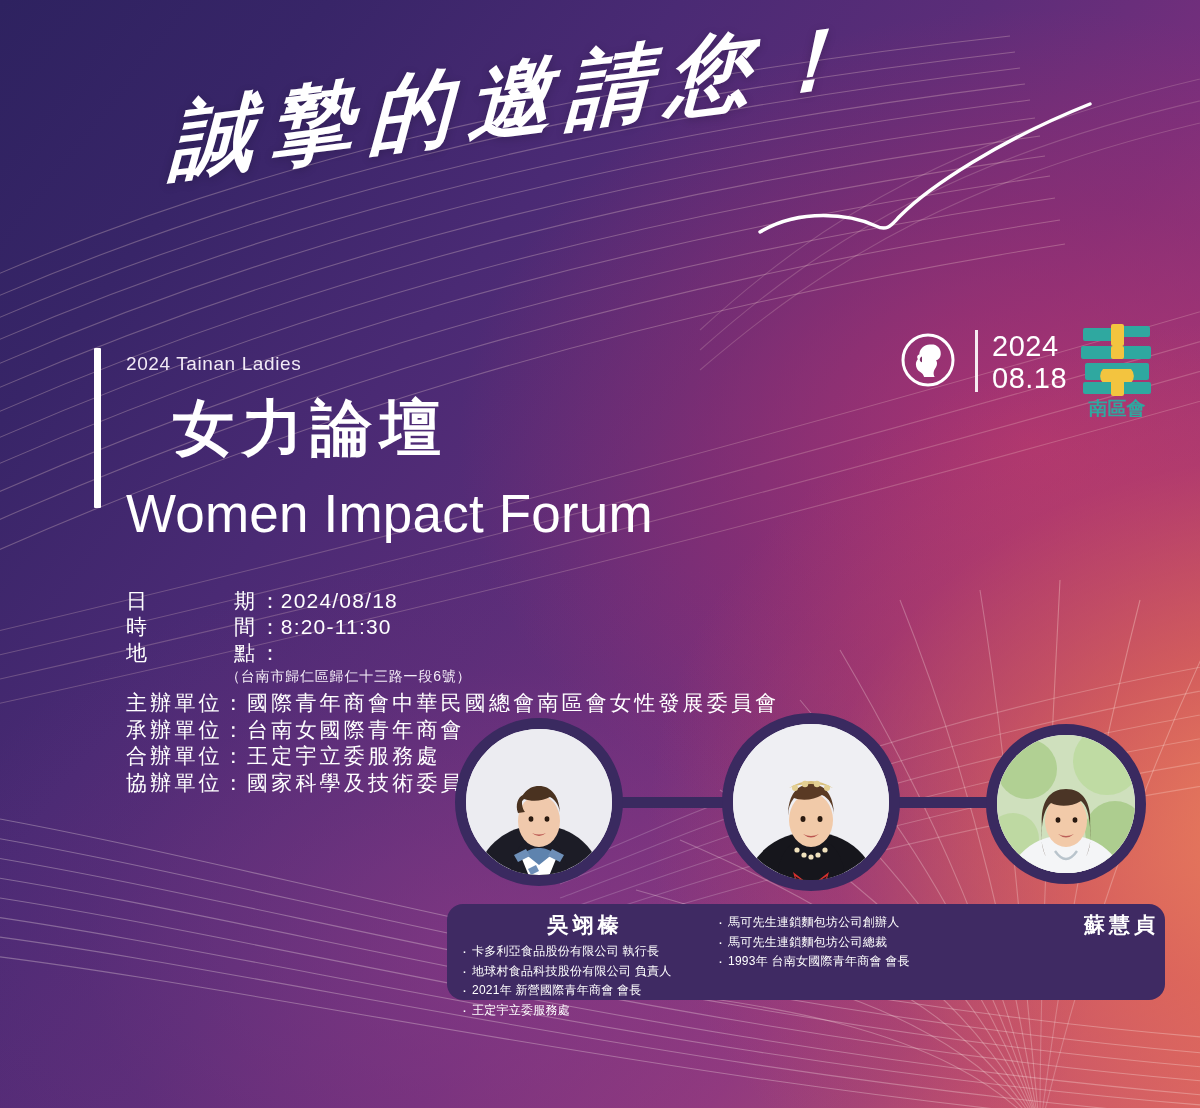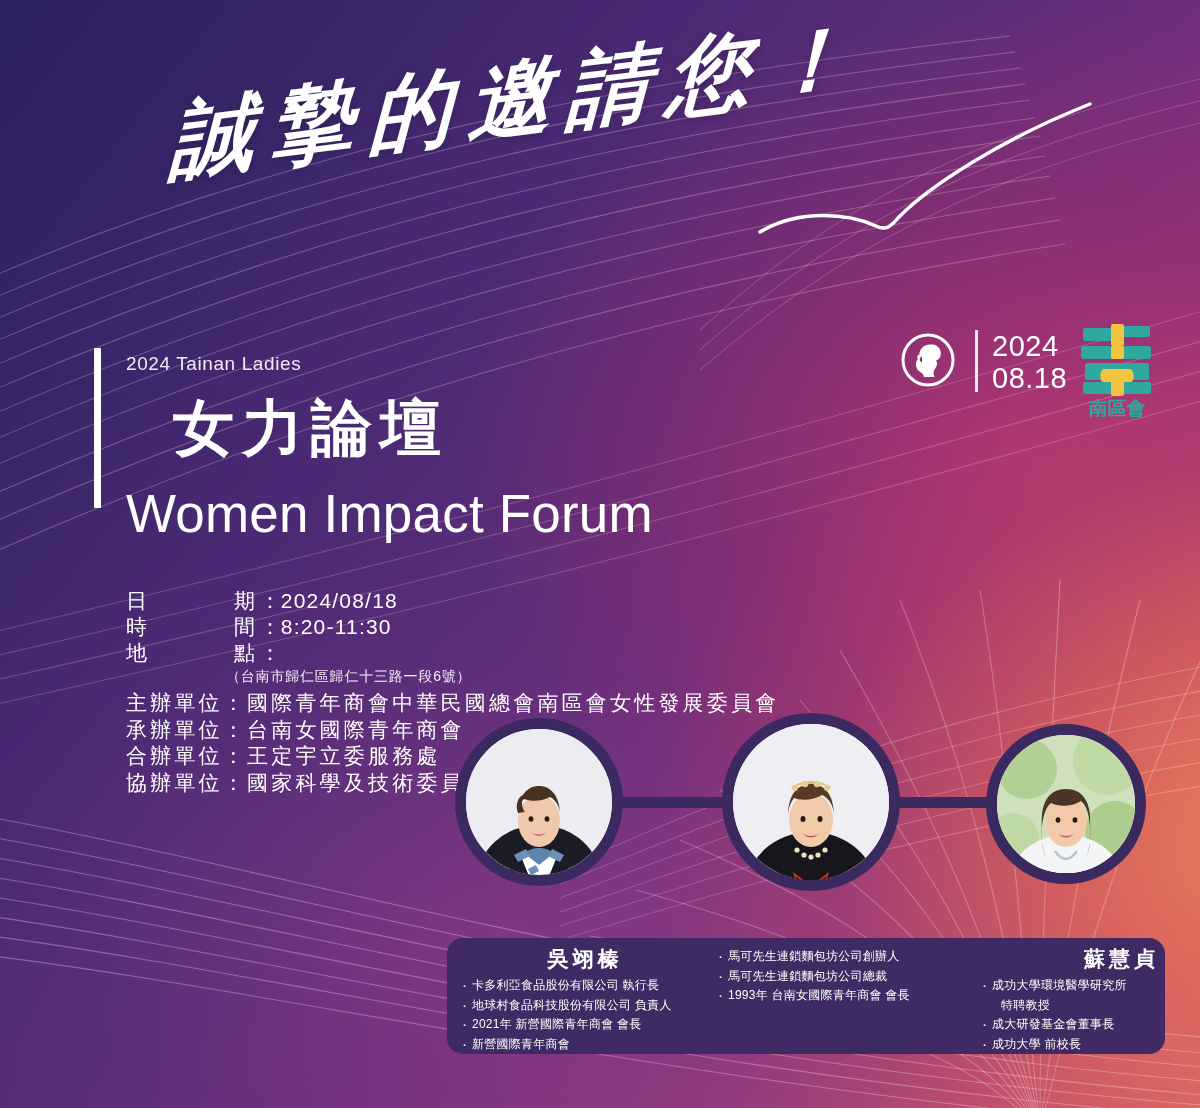--- a/index.html
+++ b/index.html
@@ -67,21 +67,21 @@
     position:absolute; border-radius:50%; border:11px solid #3a2a60;
     overflow:hidden; background:#e9e9ef;
   }
   .c1 { left:455px; top:718px; width:168px; height:168px; }
   .c2 { left:722px; top:713px; width:178px; height:178px; }
   .c3 { left:986px; top:724px; width:160px; height:160px; }
   .photo { position:absolute; inset:0; }
 
   
   .panel {
-    position:absolute; left:447px; top:938px; width:718px; height:116px;
+    position:absolute; left:447px; top:904px; width:718px; height:96px;
     background:#3f2a63; border-radius:16px;
   }
   .cols { position:absolute; inset:0; display:flex; }
   .col { flex:1; padding:9px 0 0 0; color:#fff; }
   .col.a { flex:0 0 268px; padding-left:8px; }
   .col.b { flex:0 0 258px; }
   .col.c { flex:1; padding-right:6px; }
   .sp-name { text-align:center; font-size:21px; font-weight:700; letter-spacing:4px; line-height:24px; margin-bottom:5px; }
   .col.c .sp-name { text-align:right; }
   .bullets { list-style:none; }
@@ -329,37 +329,31 @@
   </div>
 
   <div class="panel">
     <div class="cols">
       <div class="col a">
         <div class="sp-name">吳翊榛</div>
         <ul class="bullets">
           <li>卡多利亞食品股份有限公司 執行長</li>
           <li>地球村食品科技股份有限公司 負責人</li>
           <li>2021年 新營國際青年商會 會長</li>
-          <li>新營國際青年商會</li>
+          <li>王定宇立委服務處</li>
         </ul>
       </div>
 
       <div class="col b">
         <ul class="bullets">
           <li>馬可先生連鎖麵包坊公司創辦人</li>
           <li>馬可先生連鎖麵包坊公司總裁</li>
           <li>1993年 台南女國際青年商會 會長</li>
         </ul>
       </div>
 
       <div class="col c">
         <div class="sp-name">蘇慧貞</div>
-        <ul class="bullets">
-          <li>成功大學環境醫學研究所</li>
-          <li class="cont">特聘教授</li>
-          <li>成大研發基金會董事長</li>
-          <li>成功大學 前校長</li>
-        </ul>
       </div>
     </div>
   </div>
 
 </div>
 
 </body></html>

